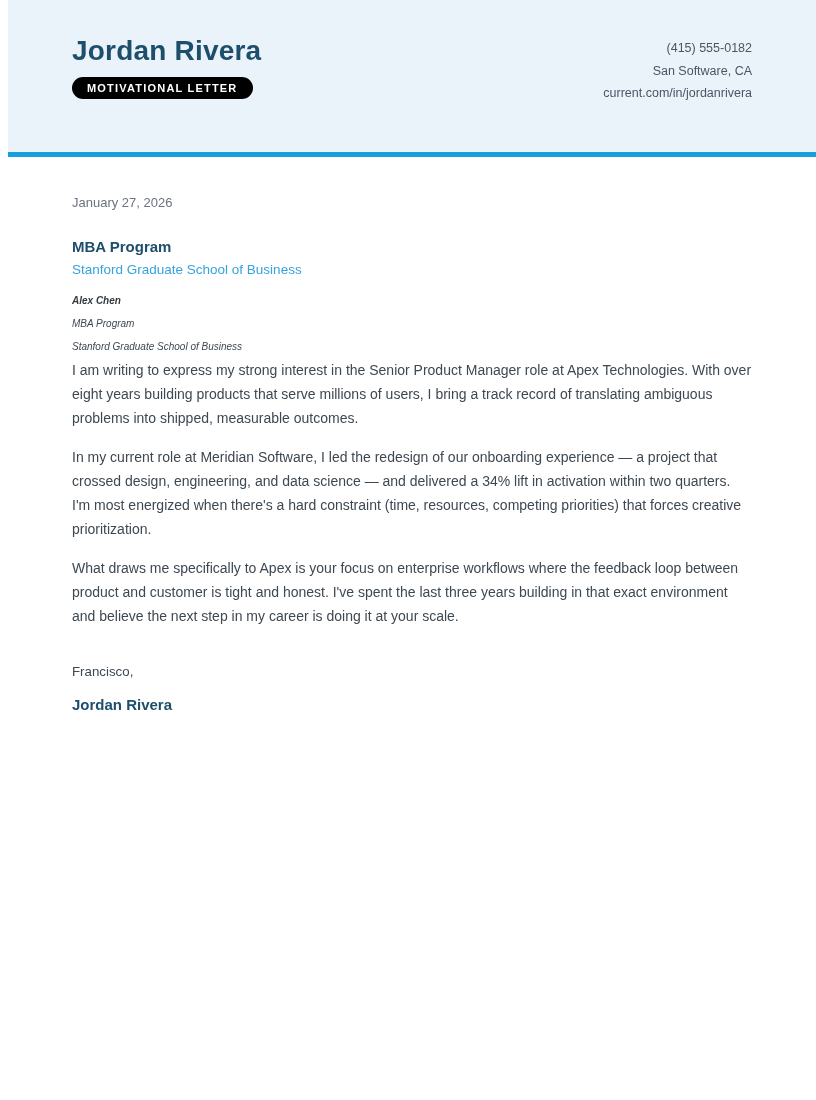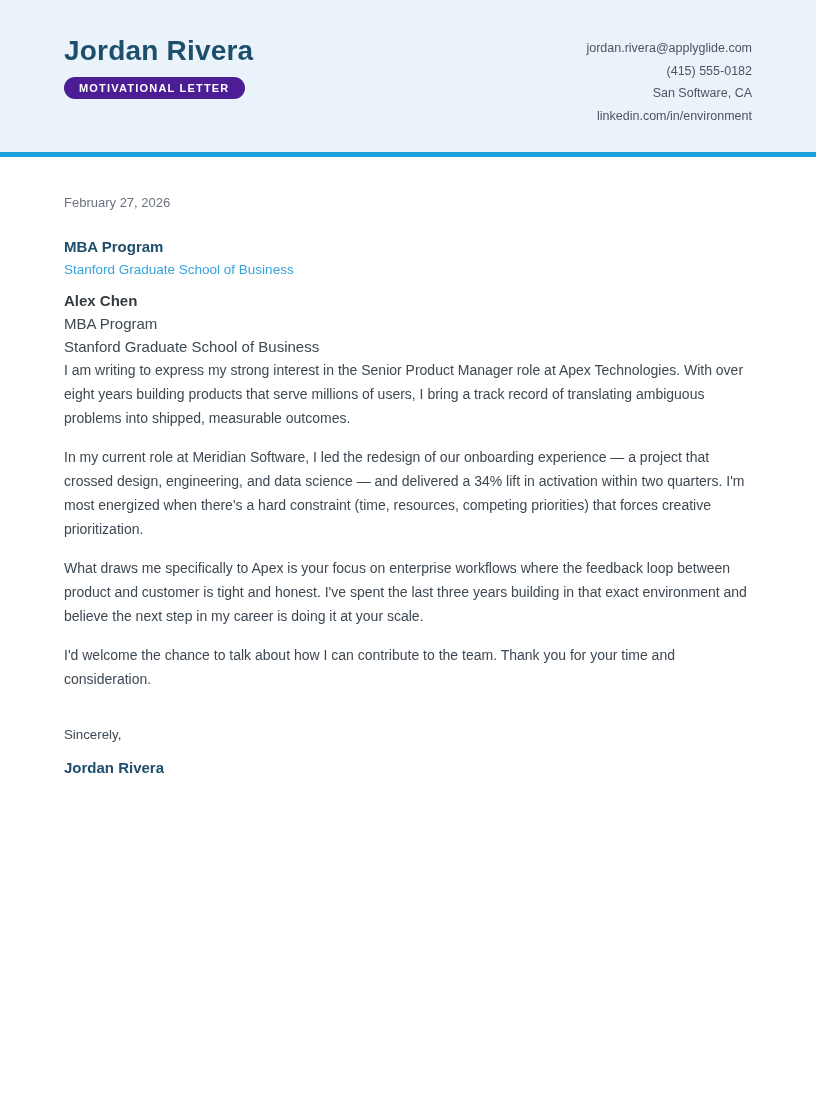--- a/index.html
+++ b/index.html
@@ -7,20 +7,21 @@
   body {
     font-family: "Liberation Sans", "DejaVu Sans", sans-serif;
     -webkit-font-smoothing: antialiased;
   }
   .page {
     position: relative;
     width: 816px;
     height: 1100px;
     background: #ffffff;
     overflow: hidden;
+    padding-left: 8px;
   }
   
   .header {
     width: 100%;
     height: 157px;
     background: #ebf3fa;
     border-bottom: 5px solid #18a0dd;
     padding: 34px 64px 0 64px;
     display: flex;
     justify-content: space-between;
@@ -29,21 +30,21 @@
   .header-name {
     font-size: 28px;
     line-height: 34px;
     font-weight: 700;
     color: #1d4e6b;
     letter-spacing: 0.2px;
   }
   .header-badge {
     display: inline-block;
     margin-top: 9px;
-    background: #4c1d95;
+    background: #000000;
     color: #ffffff;
     font-size: 11px;
     font-weight: 700;
     letter-spacing: 1.2px;
     line-height: 11px;
     padding: 6px 15px 5px 15px;
     border-radius: 13px;
     text-transform: uppercase;
   }
   .header-contact {
@@ -75,23 +76,24 @@
     margin-top: 3px;
     font-size: 13.5px;
     line-height: 20px;
     color: #34a3de;
     text-decoration: none;
     display: inline-block;
     cursor: pointer;
   }
   .recipient-contact {
     margin-top: 9px;
-    font-size: 15px;
+    font-size: 10px;
     line-height: 23px;
     color: #3d4852;
+    font-style: italic;
   }
   .recipient-contact .contact-name {
     font-weight: 700;
     color: #333a40;
   }
   .salutation {
     margin: 24px 0 26px 0;
     font-size: 13.3px;
     line-height: 24px;
   }
@@ -118,45 +120,43 @@
 <body>
 
 <div class="page">
 
   <div class="header">
     <div class="header-left">
       <div class="header-name">Jordan Rivera</div>
       <span class="header-badge">MOTIVATIONAL LETTER</span>
     </div>
     <div class="header-contact">
-      <div>jordan.rivera@applyglide.com</div>
       <div>(415) 555-0182</div>
       <div>San Software, CA</div>
-      <div>linkedin.com/in/environment</div>
+      <div>current.com/in/jordanrivera</div>
     </div>
   </div>
 
   <div class="letter">
 
-    <div class="date">February 27, 2026</div>
+    <div class="date">January 27, 2026</div>
 
     <div class="recipient">
       <div class="recipient-program">MBA Program</div>
       <a class="recipient-school">Stanford Graduate School of Business</a>
       <div class="recipient-contact">
         <div class="contact-name">Alex Chen</div>
         <div>MBA Program</div>
         <div>Stanford Graduate School of Business</div>
       </div>
     </div>
 
 
     <p class="body-para">I am writing to express my strong interest in the Senior Product Manager role at Apex Technologies. With over eight years building products that serve millions of users, I bring a track record of translating ambiguous problems into shipped, measurable outcomes.</p>
     <p class="body-para">In my current role at Meridian Software, I led the redesign of our onboarding experience — a project that crossed design, engineering, and data science — and delivered a 34% lift in activation within two quarters. I'm most energized when there's a hard constraint (time, resources, competing priorities) that forces creative prioritization.</p>
     <p class="body-para">What draws me specifically to Apex is your focus on enterprise workflows where the feedback loop between product and customer is tight and honest. I've spent the last three years building in that exact environment and believe the next step in my career is doing it at your scale.</p>
-    <p class="body-para">I'd welcome the chance to talk about how I can contribute to the team. Thank you for your time and consideration.</p>
 
-    <div class="closing">Sincerely,</div>
+    <div class="closing">Francisco,</div>
 
     <div class="signature">Jordan Rivera</div>
 
   </div>
 </div>
 
 </body></html>

